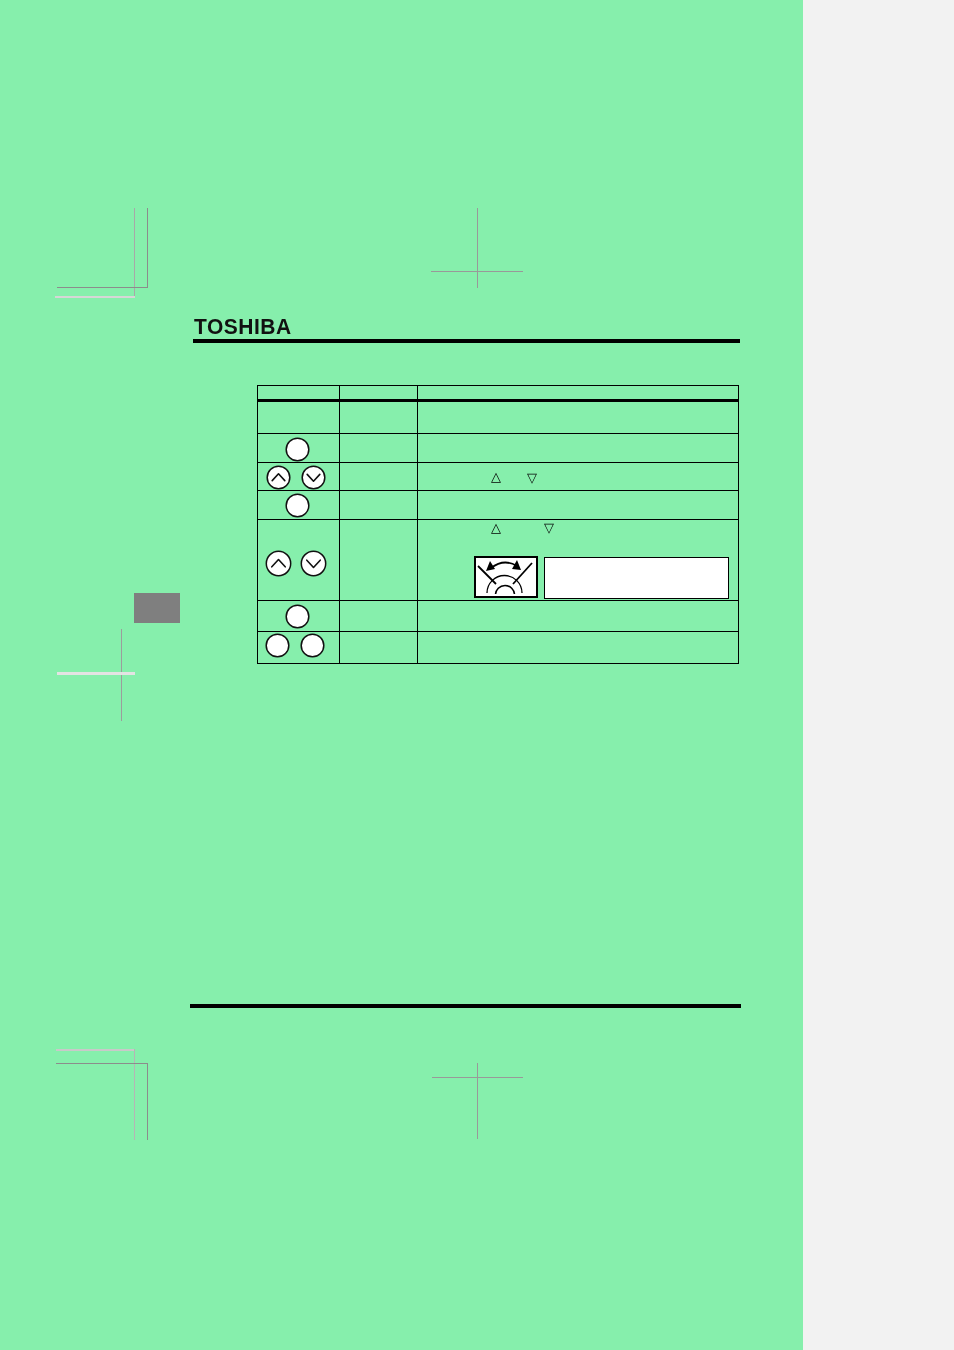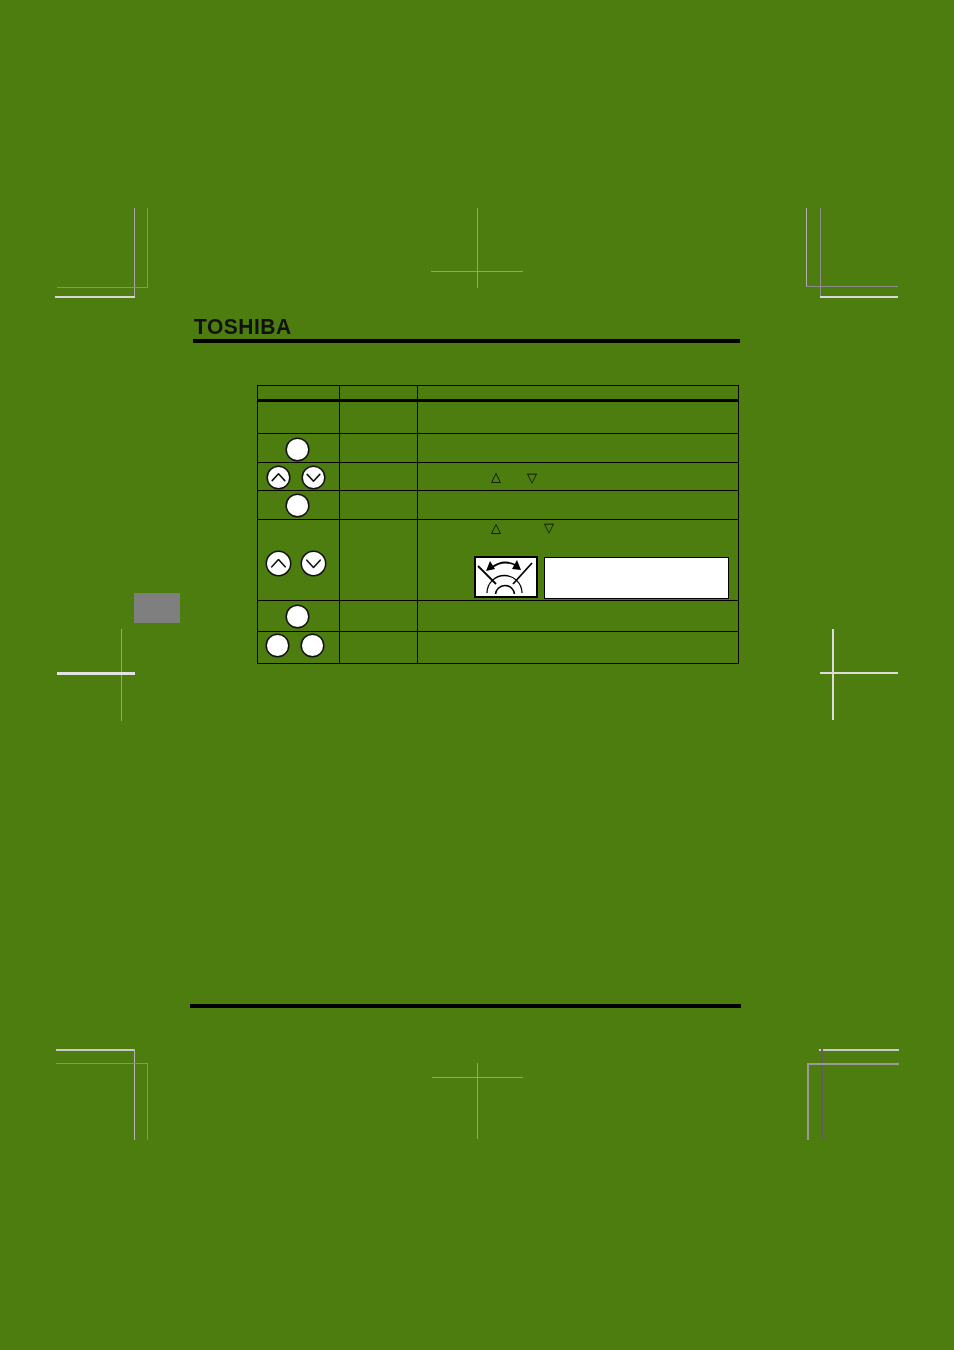--- a/index.html
+++ b/index.html
@@ -1,19 +1,19 @@
 <!DOCTYPE html>
 <html><head>
 <meta charset="utf-8">
 <style>
   html,body{margin:0;padding:0;background:#f2f2f2;}
   .page{
     position:relative;
-    width:954px;height:1350px;
-    background:#4d7c0f;
+    width:803px;height:1350px;
+    background:#86efac;
     font-family:"Liberation Sans", sans-serif;
     overflow:hidden;
   }
   .abs{position:absolute;}
   .mark{position:absolute;}
   .logo{
     position:absolute;left:194px;top:315px;
     font-size:21px;font-weight:bold;letter-spacing:0.5px;color:#111;
     transform:scaleY(1.02);
   }

